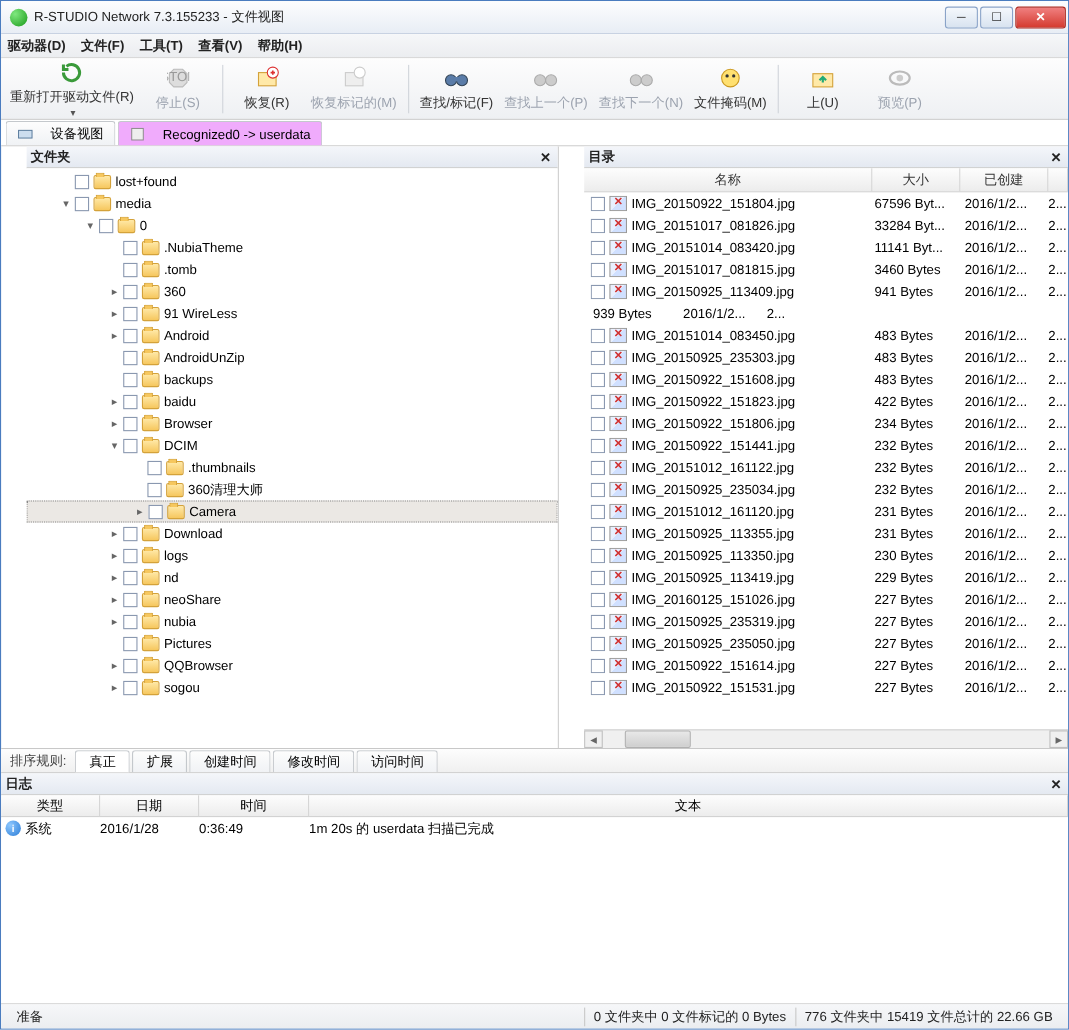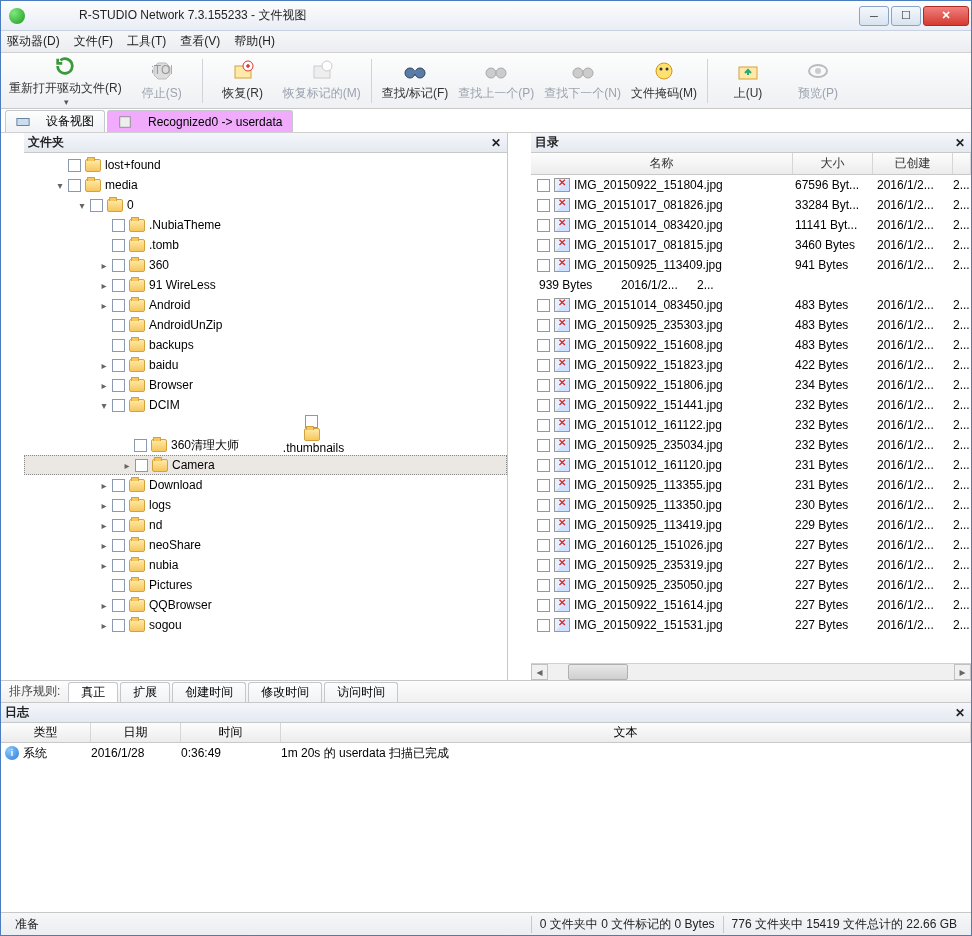--- a/index.html
+++ b/index.html
@@ -1,24 +1,24 @@
 <!DOCTYPE html>
 <html><head>
 <meta charset="utf-8">
 <style>
 * { box-sizing: border-box; margin: 0; padding: 0; font-family: "Microsoft YaHei", Tahoma, Arial, sans-serif; font-size: 12px; }
 body { background: #fff; width: 972px; height: 936px; overflow: hidden; border: 1px solid #4a7cbf; display: flex; flex-direction: column; }
 .titlebar { height: 30px; background: linear-gradient(#fdfdfe,#e8edf5); display: flex; align-items: center; padding: 0 2px 0 8px; border-bottom: 1px solid #c8d2e2; }
 .titlebar .app-icon { width: 16px; height: 16px; border-radius: 50%; background: radial-gradient(circle at 30% 30%, #7fe87f, #1a9a1a); margin-right: 6px; }
-.titlebar .title { color: #222; flex: 1; margin-left: 48px; }
+.titlebar .title { color: #222; flex: 1; }
 .win-btns { display: flex; gap: 2px; }
 .win-btn { width: 30px; height: 20px; border: 1px solid #8aa3c8; border-radius: 3px; background: linear-gradient(#f5f8fc,#d8e3f0); display: flex; align-items: center; justify-content: center; color: #333; font-size: 11px; }
 .win-btn.close { background: linear-gradient(#f08080,#d43a2f); border-color: #b02a20; color: #fff; width: 46px; font-weight: bold; }
 .menubar { height: 22px; background: linear-gradient(#f6f7f9,#ebedf0); border-bottom: 1px solid #d0d0d0; display: flex; align-items: center; padding: 0 6px; gap: 14px; }
-.menubar span { color: #222; }
+.menubar span { color: #222; font-weight: bold; }
 .toolbar { height: 56px; background: linear-gradient(#fdfdfd,#eef0f3); border-bottom: 1px solid #c8c8c8; display: flex; align-items: center; padding: 2px 8px; gap: 10px; }
 .tool { display: flex; flex-direction: column; align-items: center; min-width: 60px; color: #333; }
 .tool.disabled { color: #9ca3af; }
 .tool-icon { width: 24px; height: 24px; margin-bottom: 2px; display: flex; align-items: center; justify-content: center; }
 .tool-sep { width: 1px; height: 44px; background: #d0d4da; }
 .tabstrip { height: 24px; background: #fff; border-bottom: 1px solid #d0d0d0; display: flex; align-items: flex-end; padding-left: 4px; }
 .tab { height: 22px; padding: 0 10px; border: 1px solid #c4c8cc; border-bottom: none; border-radius: 3px 3px 0 0; margin-right: 2px; display: flex; align-items: center; gap: 16px; background: linear-gradient(#fdfdfd,#f0f2f5); }
 .tab.active { background: #f0abfc; }
 .tab-icon { width: 14px; height: 14px; }
 .main { flex: 1; display: flex; border-bottom: 1px solid #c8c8c8; overflow: hidden; }
@@ -290,21 +290,21 @@
           <span class="cb"></span>
           <span class="folder-icon"></span>
           <span>Browser</span>
         </div>
         <div class="tree-row" style="padding-left: 74px;">
           <span class="exp">▾</span>
           <span class="cb"></span>
           <span class="folder-icon"></span>
           <span>DCIM</span>
         </div>
-        <div class="tree-row" style="padding-left: 96px; flex-direction: column;">
+        <div class="tree-row" style="padding-left: 96px;">
           <span class="exp"></span>
           <span class="cb"></span>
           <span class="folder-icon"></span>
           <span>.thumbnails</span>
         </div>
         <div class="tree-row" style="padding-left: 96px;">
           <span class="exp"></span>
           <span class="cb"></span>
           <span class="folder-icon"></span>
           <span>360清理大师</span>

